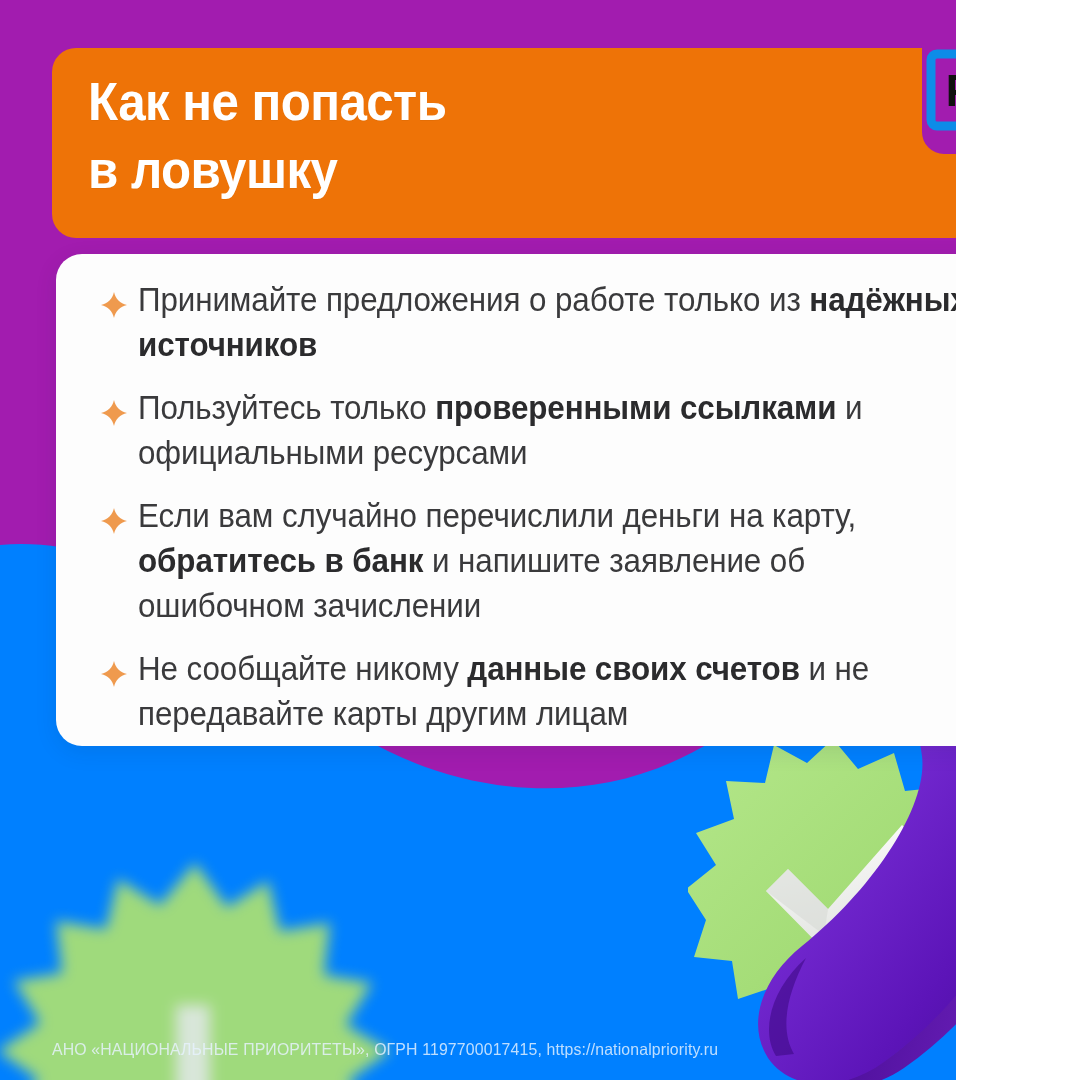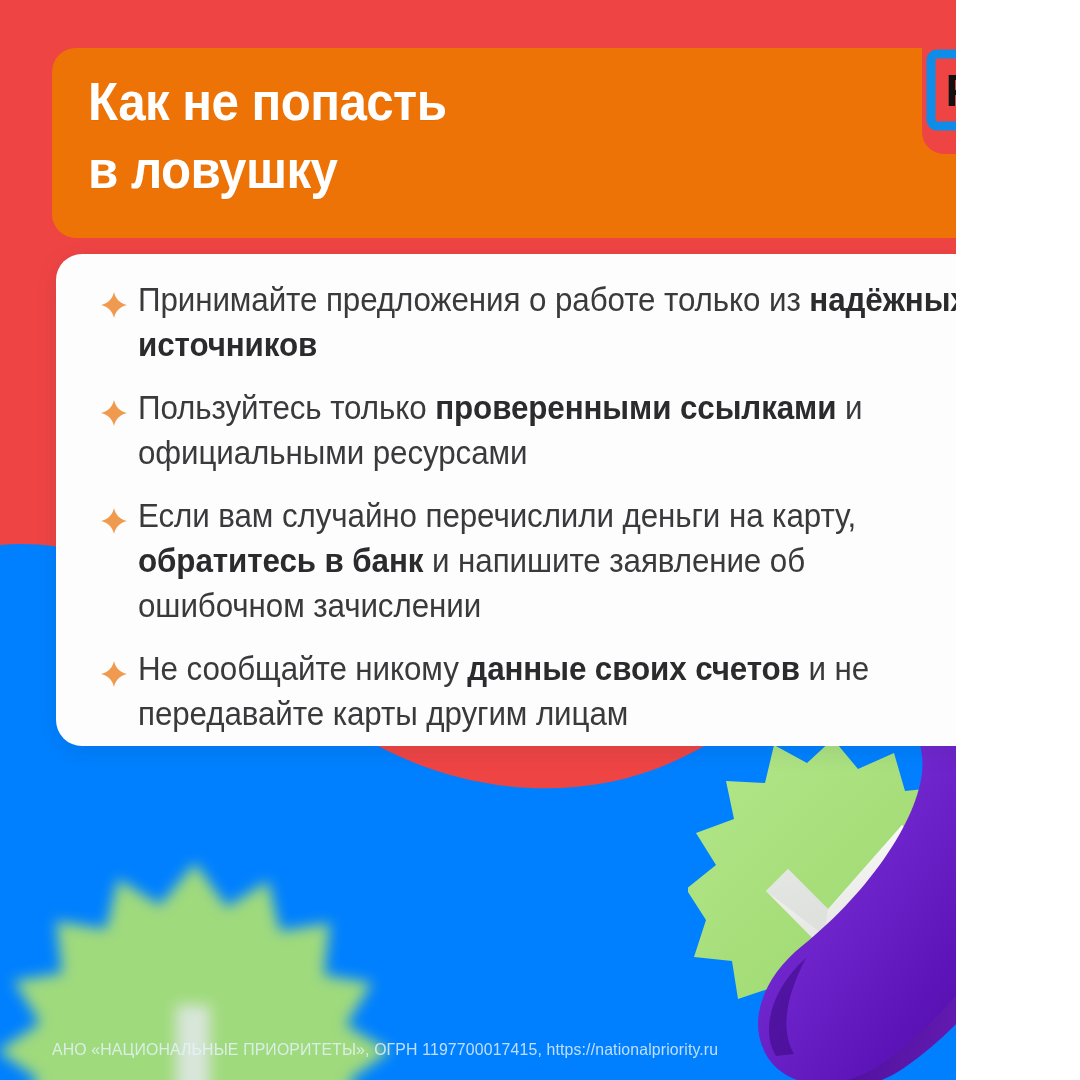--- a/index.html
+++ b/index.html
@@ -5,21 +5,21 @@
   html,body{margin:0;padding:0;}
   body{
     width:1080px;height:1080px;
     background:#ffffff;
     font-family:"Liberation Sans","DejaVu Sans",sans-serif;
     overflow:hidden;
   }
   #poster{
     position:relative;
     width:956px;height:1080px;
-    background:#ef4444;
+    background:#a21caf;
     overflow:hidden;
   }
 
   
   .bg-blue{
     position:absolute;
     left:0;top:0;
     width:1080px;height:1080px;
     z-index:0;
   }

